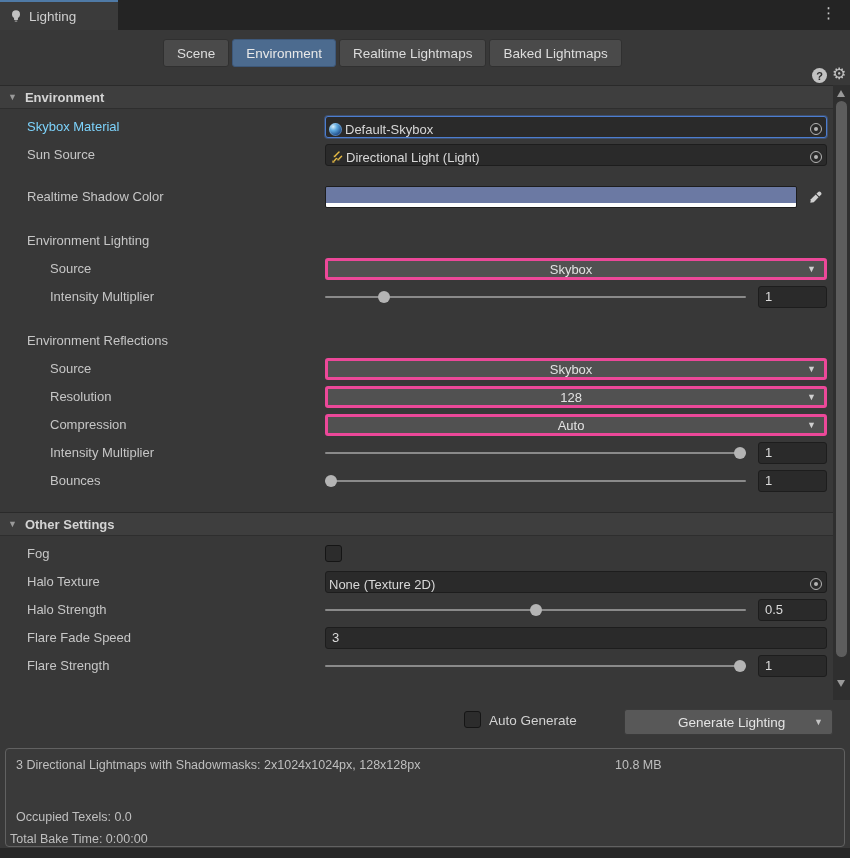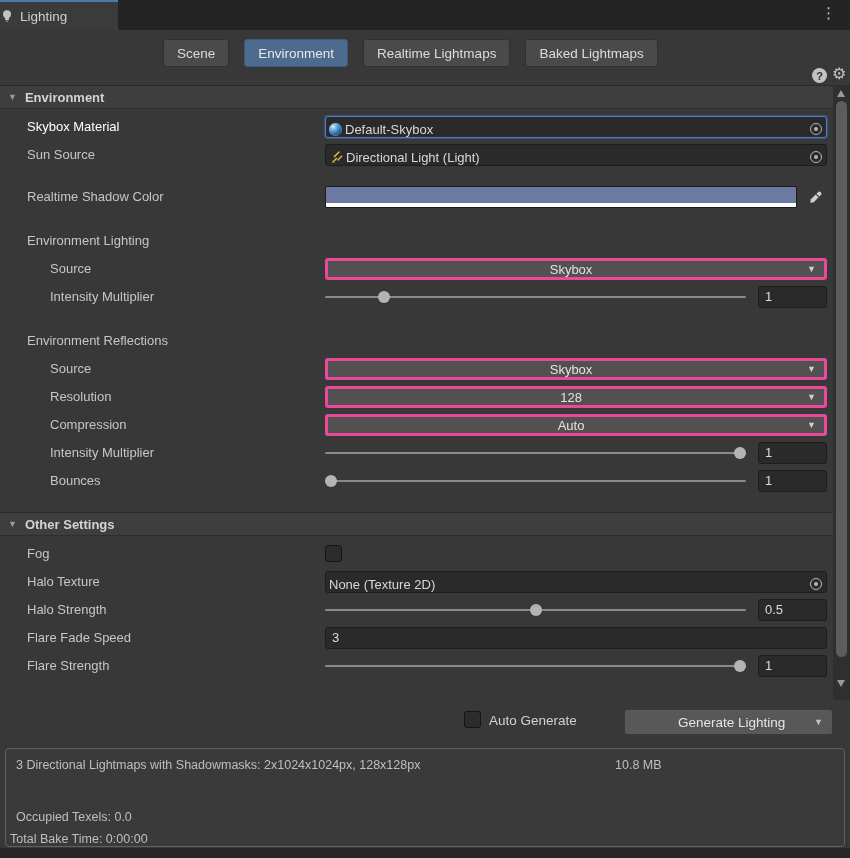--- a/index.html
+++ b/index.html
@@ -12,28 +12,28 @@
     overflow:hidden;
     position:relative;
   }
   .window { position:absolute; inset:0; background:#383838; }
 
   
   .titlebar { position:absolute; top:0; left:0; width:850px; height:30px; background:#242424; }
   .doc-tab {
     position:absolute; left:0; top:0; width:118px; height:30px;
     background:#3b3b3b; border-top:2px solid #4f7aa6;
-    display:flex; align-items:center; gap:6px; 
+    display:flex; align-items:center; gap:6px; padding-left:9px;
     color:#cfcfcf; font-size:13.5px;
   }
   .kebab { position:absolute; right:14px; top:4px; font-size:15px; color:#c8c8c8; letter-spacing:0; cursor:pointer; }
 
   
   .toolbar { position:absolute; top:30px; left:0; width:850px; height:55px; background:#383838; }
-  .tabgroup { position:absolute; left:163px; top:9px; display:flex; gap:15px; }
+  .tabgroup { position:absolute; left:163px; top:9px; display:flex; gap:3px; }
   .tabbtn {
     height:28px; padding:0 13px; display:flex; align-items:center;
     background:#4a4a4a; color:#dddddd; font-size:13.5px;
     border:1px solid #303030; border-radius:3px; cursor:pointer; white-space:nowrap;
   }
   .tabbtn.active { background:#4c6b8f; border-color:#3d587a; color:#e8e8e8; }
   .help-circle {
     position:absolute; left:812px; top:38px; width:15px; height:15px; border-radius:50%;
     background:#c2c2c2; color:#2d2d2d; font-weight:bold; font-size:11px;
     display:flex; align-items:center; justify-content:center; cursor:pointer;
@@ -44,21 +44,21 @@
   .scrollview { position:absolute; top:85px; left:0; width:833px; height:615px; overflow:hidden; }
   .section-header {
     height:24px; background:#3e3e3e; border-top:1px solid #2a2a2a; border-bottom:1px solid #2e2e2e;
     display:flex; align-items:center; font-weight:bold; color:#d4d4d4; font-size:13px;
     padding-left:8px; gap:8px; margin-bottom:7px; cursor:pointer;
   }
   .foldout { font-size:9px; color:#9a9a9a; }
   .row { position:relative; height:22px; margin-bottom:6px; }
   .row .label { position:absolute; left:27px; top:3px; color:#c6c6c6; white-space:nowrap; }
   .row.sub .label { left:50px; }
-  .row .label.link-label { color:#ffffff; }
+  .row .label.link-label { color:#7dd3fc; }
   .ctrl { position:absolute; left:325px; right:6px; top:0; height:22px; }
   .gap14 { height:14px; } .gap16 { height:16px; }
 
   
   .objfield {
     position:absolute; inset:0; background:#2a2a2a; border:1px solid #1d1d1d; border-radius:3px;
     display:flex; align-items:center; padding:4px 4px 0 3px; gap:3px; color:#d8d8d8; cursor:pointer;
   }
   .objfield.focused { border-color:#4c7dd0; box-shadow:0 0 0 1px rgba(76,125,208,.35); }
   .objfield .fieldtext { flex:1; overflow:hidden; white-space:nowrap; }

